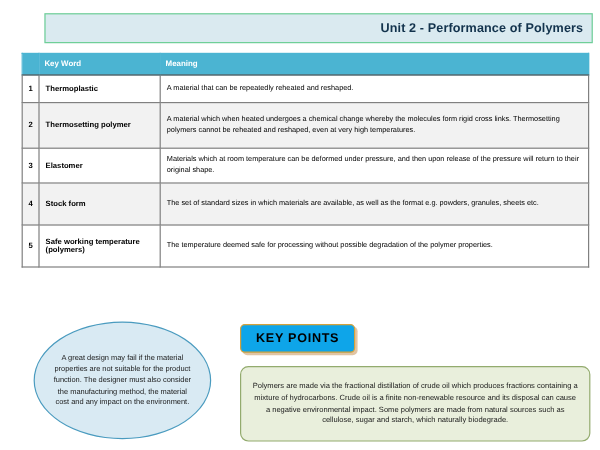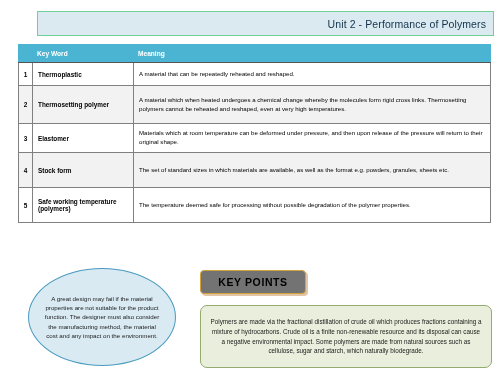--- a/index.html
+++ b/index.html
@@ -25,21 +25,21 @@
     height: 25px;
     box-sizing: border-box;
     background: #daeaf0;
     border: 1.5px solid #6fcf97;
     display: flex;
     align-items: center;
     justify-content: flex-end;
   }
   .header-title {
     font-size: 10.5px;
-    font-weight: normal;
+    font-weight: bold;
     color: #13334d;
     padding-right: 7px;
     letter-spacing: 0.1px;
     white-space: nowrap;
   }
 
   
   .kw-table {
     position: absolute;
     left: 18px;
@@ -117,24 +117,24 @@
     font-size: 6.2px;
     line-height: 1.5;
     color: #1a1a1a;
   }
 
   
   .key-points-box {
     position: absolute;
     left: 200px;
     top: 270px;
-    width: 106px;
+    width: 96px;
     height: 24px;
     box-sizing: border-box;
-    background: #737373;
+    background: #0ea5e9;
     border: 1.2px solid #d4a23c;
     border-radius: 4px;
     display: flex;
     align-items: center;
     justify-content: center;
     box-shadow: 2px 2px 0 rgba(200,150,90,0.55);
   }
   .key-points-label {
     font-size: 10.5px;
     font-weight: bold;

